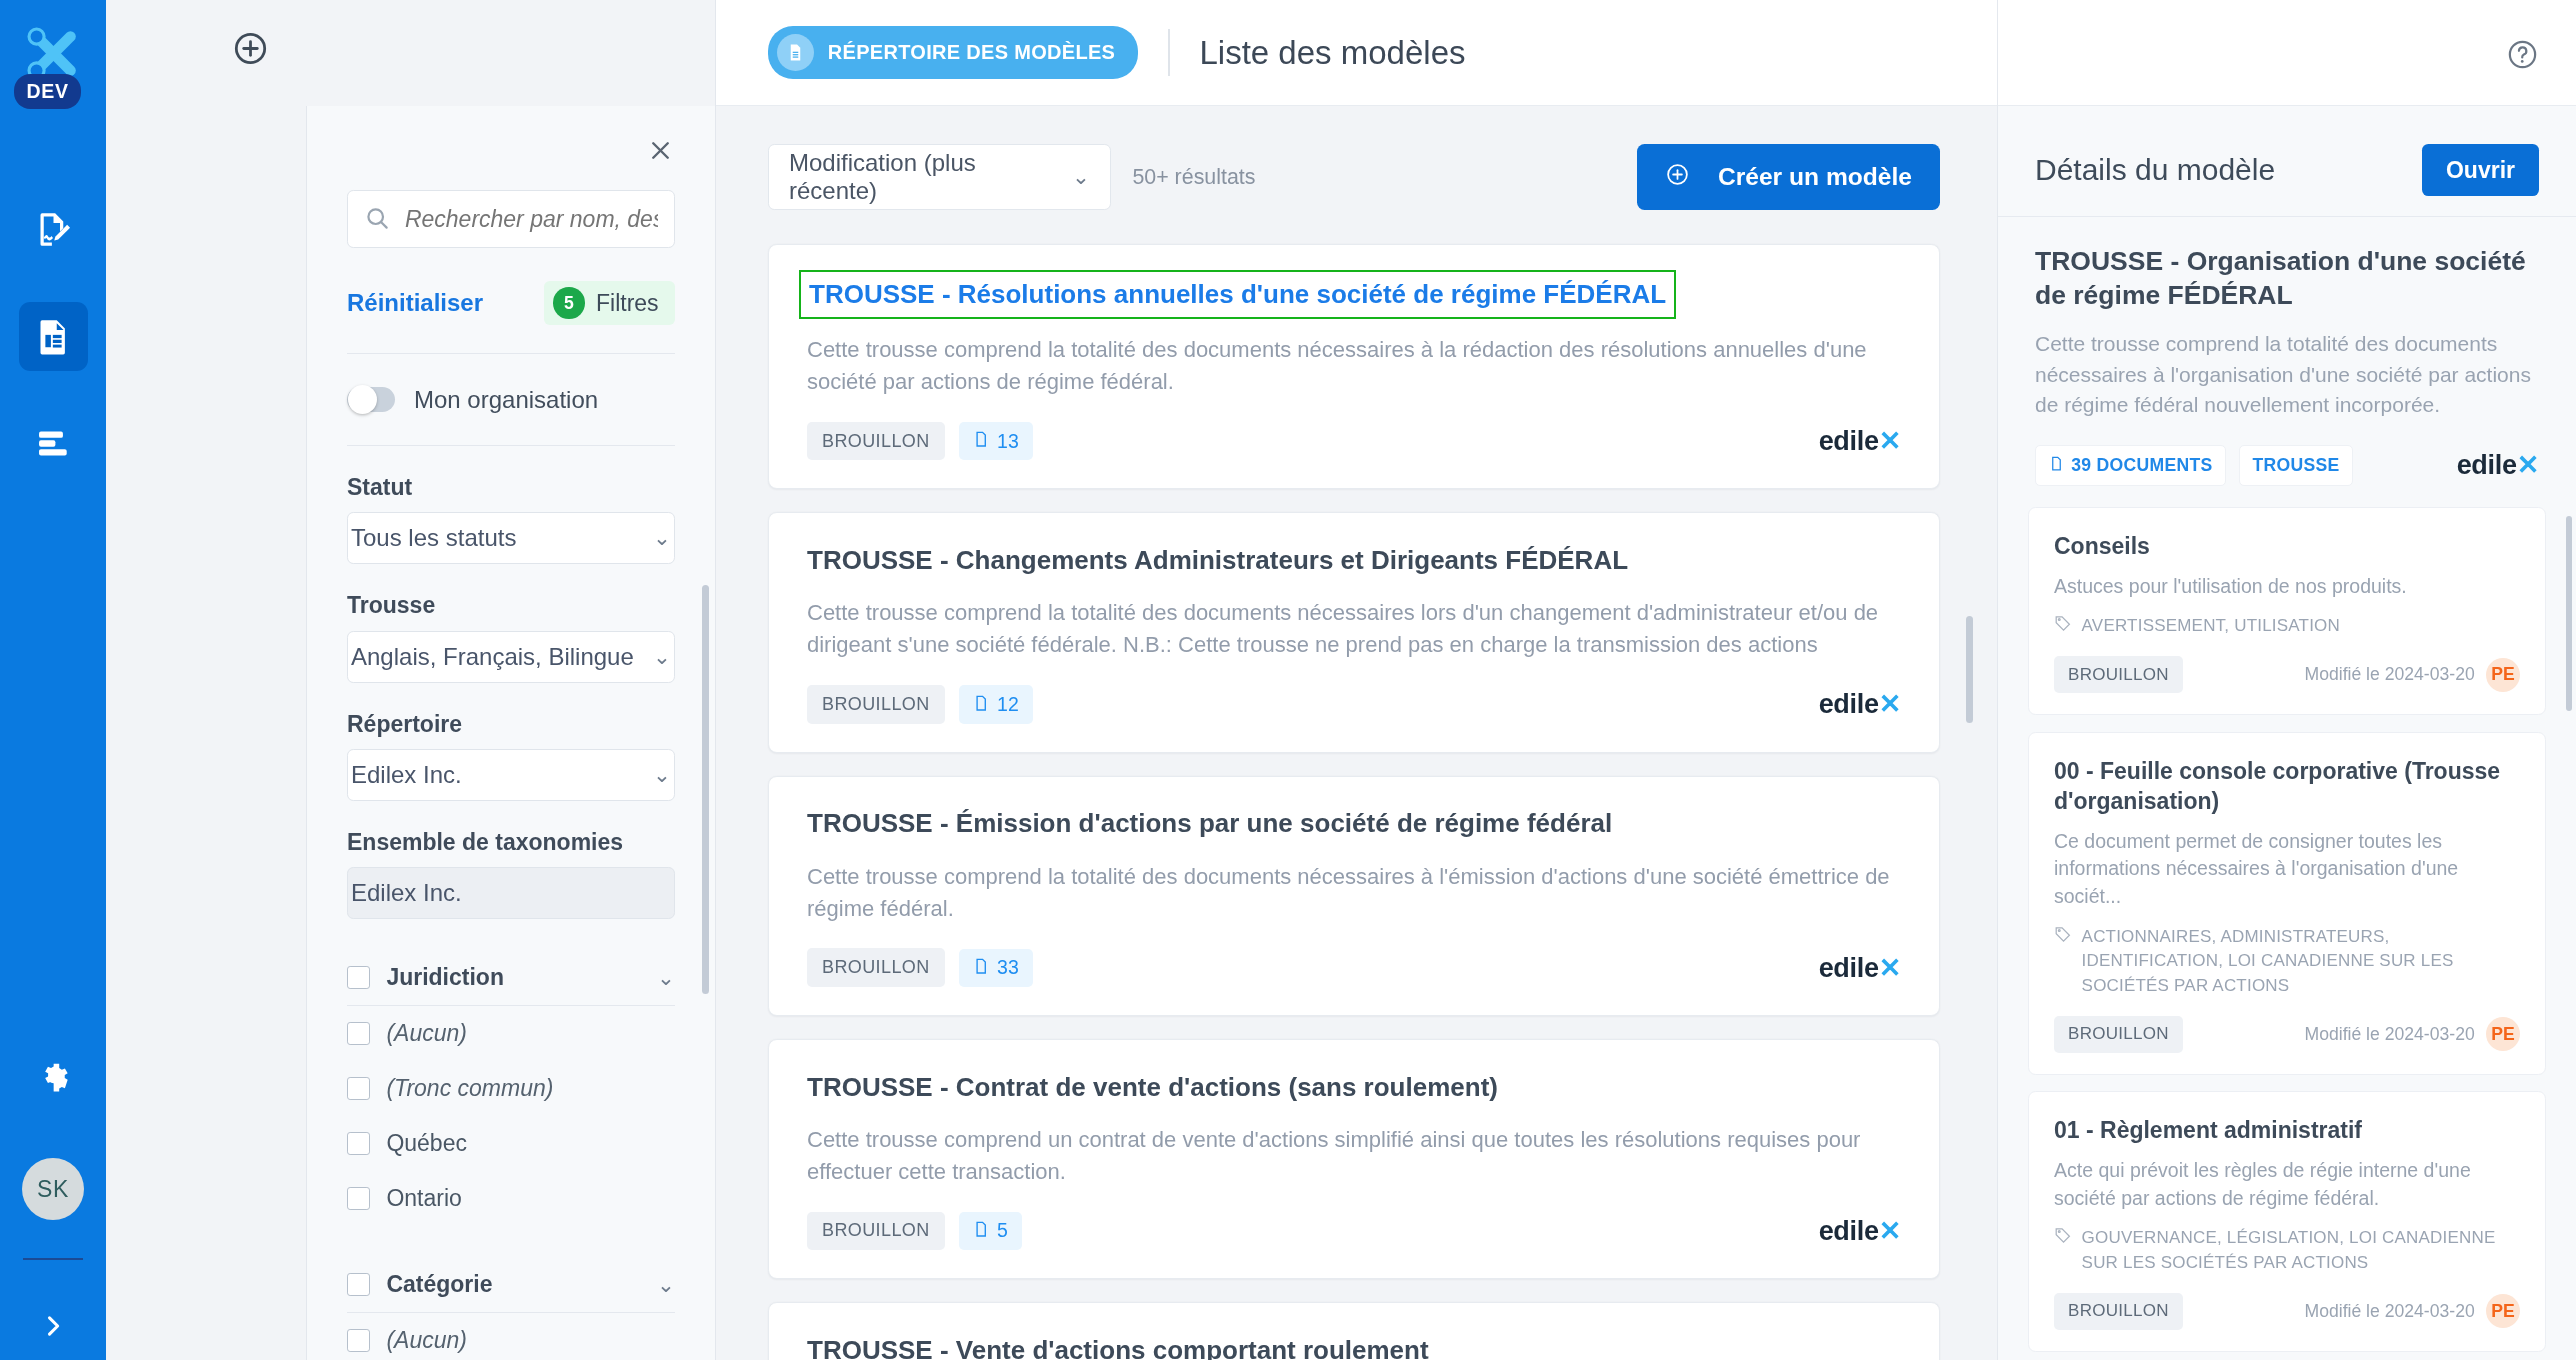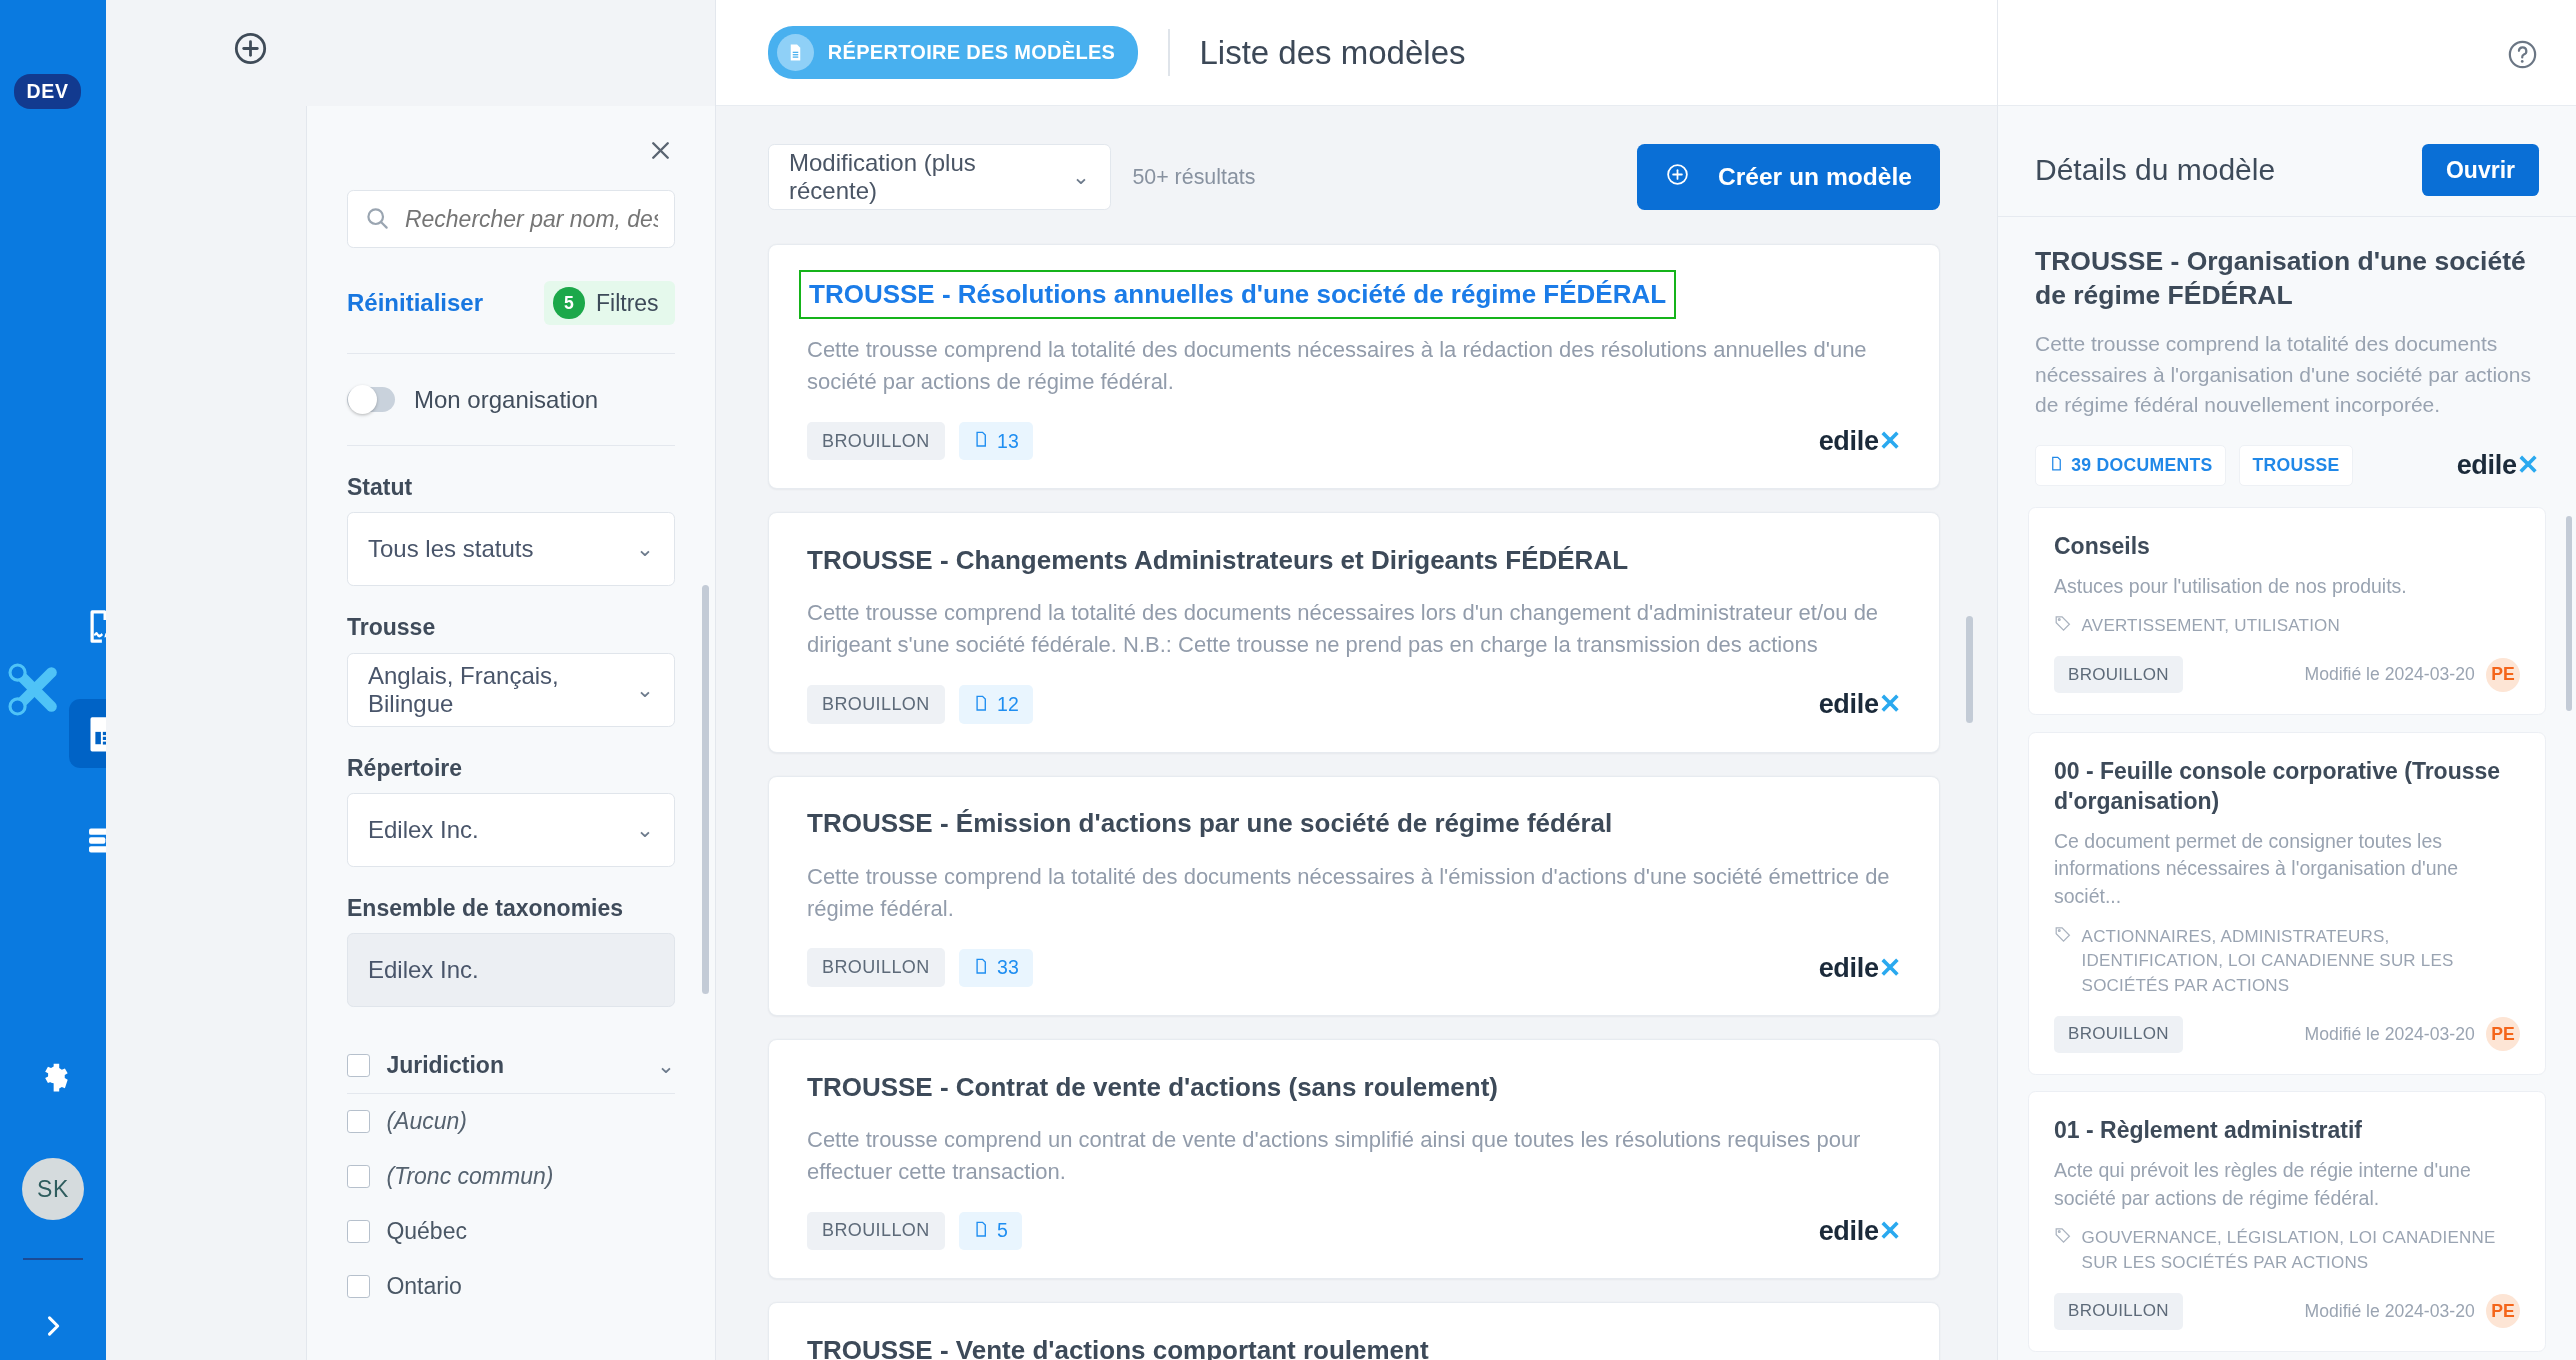--- a/index.html
+++ b/index.html
@@ -6,21 +6,21 @@
   html, body {
     width: 2576px; height: 1360px;
     font-family: "Liberation Sans", sans-serif;
     background: #ffffff; overflow: hidden;
   }
   .app { display: flex; width: 2576px; height: 1360px; }
 
   
   .rail {
     width: 106px; flex: 0 0 106px; background: #0a7ae0;
-    display: flex; align-items: center;
+    display: flex; flex-direction: column; align-items: center;
     position: relative;
   }
   .rail-logo { margin-top: 19px; width: 69px; height: 69px; position: relative; }
   .dev-badge {
     position: absolute; top: 74px; left: 14px;
     background: #123a8f; color: #fff; font-weight: bold;
     font-size: 19.5px; letter-spacing: 0.6px;
     padding: 5.7px 12.6px 6.3px; border-radius: 16.4px;
   }
   .rail-items { margin-top: 107px; display: flex; flex-direction: column; align-items: center; gap: 38px; }
@@ -88,23 +88,23 @@
     position: relative; flex: 0 0 48px;
   }
   .toggle .knob {
     position: absolute; left: 0.6px; top: -1.9px; width: 29px; height: 29px;
     border-radius: 50%; background: #fff; box-shadow: 0 1.3px 3.1px rgba(0,0,0,.25);
   }
   .org-label { font-size: 24px; color: #414d5c; }
   .fgroup { margin-top: 28px; }
   .fgroup-label { font-size: 23px; font-weight: bold; color: #3f4b5a; margin-bottom: 11.3px; }
   .fselect {
-    height: 74px; background: #fff; border: 0.6px solid #e0e5eb; border-radius: 6.3px;
+    height: 52px; background: #fff; border: 0.6px solid #e0e5eb; border-radius: 6.3px;
     display: flex; align-items: center; justify-content: space-between;
-    padding: 0 20px; font-size: 24px; color: #49556a;
+    padding: 0 3px; font-size: 24px; color: #49556a;
   }
   .fselect.readonly { background: #eceff3; border-color: #e0e5eb; }
   .chev { color: #6d7b8c; font-size: 21.4px; }
   .tax-section { margin-top: 35px; }
   .check-head {
     display: flex; align-items: center; gap: 16.4px; padding: 10px 0 14px;
     border-bottom: 0.6px solid #e4e8ee;
   }
   .check-head .ctitle { font-size: 23px; font-weight: bold; color: #3f4b5a; flex: 1; }
   .cbox {

